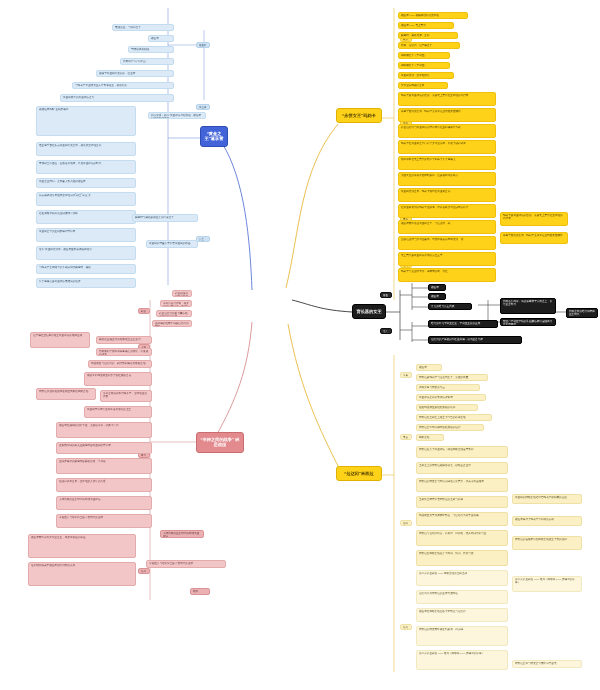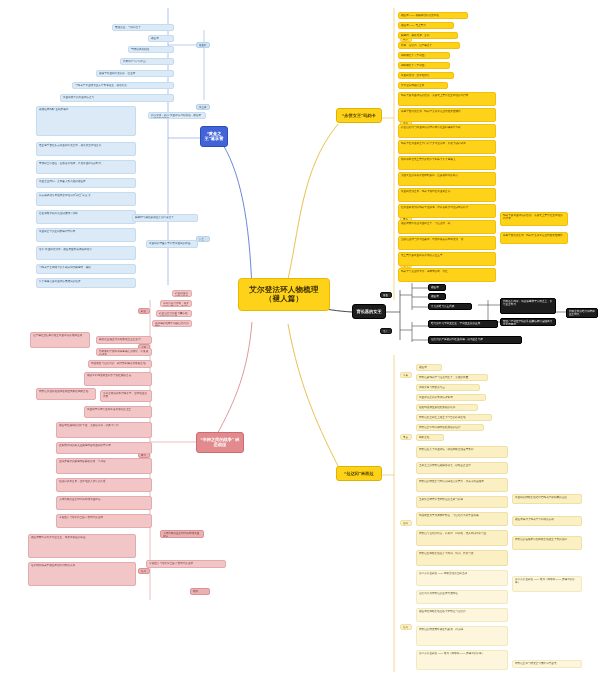--- a/index.html
+++ b/index.html
@@ -102,24 +102,20 @@
 
     <path d="M252,322 C248,370 236,400 216,436" stroke="#D98F92" stroke-width="0.9" fill="none"></path>
     <path d="M196,442 L150,442" stroke="#DFA3A6" stroke-width="0.7" fill="none"></path>
     <path d="M150,300 L150,600" stroke="#DFA3A6" stroke-width="0.7" fill="none"></path>
 
     <path d="M288,324 C300,390 320,430 340,470" stroke="#E8B93C" stroke-width="0.9" fill="none"></path>
     <path d="M382,475 L394,475" stroke="#EBC75F" stroke-width="0.7" fill="none"></path>
     <path d="M394,355 L394,672" stroke="#EBC75F" stroke-width="0.7" fill="none"></path>
   </svg>
 
-  <div class="node root" style="left:238px;top:278px;width:92px;">
-    <span>艾尔登法环人物梳理
-（褪人篇）</span>
-  </div>
 
   <div class="node hub hub-blue" style="left:200px;top:126px;width:28px;">
     <span>“黄金之王”葛孚雷</span>
   </div>
 
   <div class="node b2 tiny" style="left:196px;top:42px;width:14px;height:6px;">褪色者</div>
   <div class="node b2 tiny" style="left:196px;top:104px;width:14px;height:6px;">黄金律法</div>
   <div class="node b2 tiny" style="left:196px;top:236px;width:14px;height:6px;">兵士</div>
 
   <div class="node b1" style="left:112px;top:24px;width:62px;height:7px;">最强的王，与众神之子一</div>

